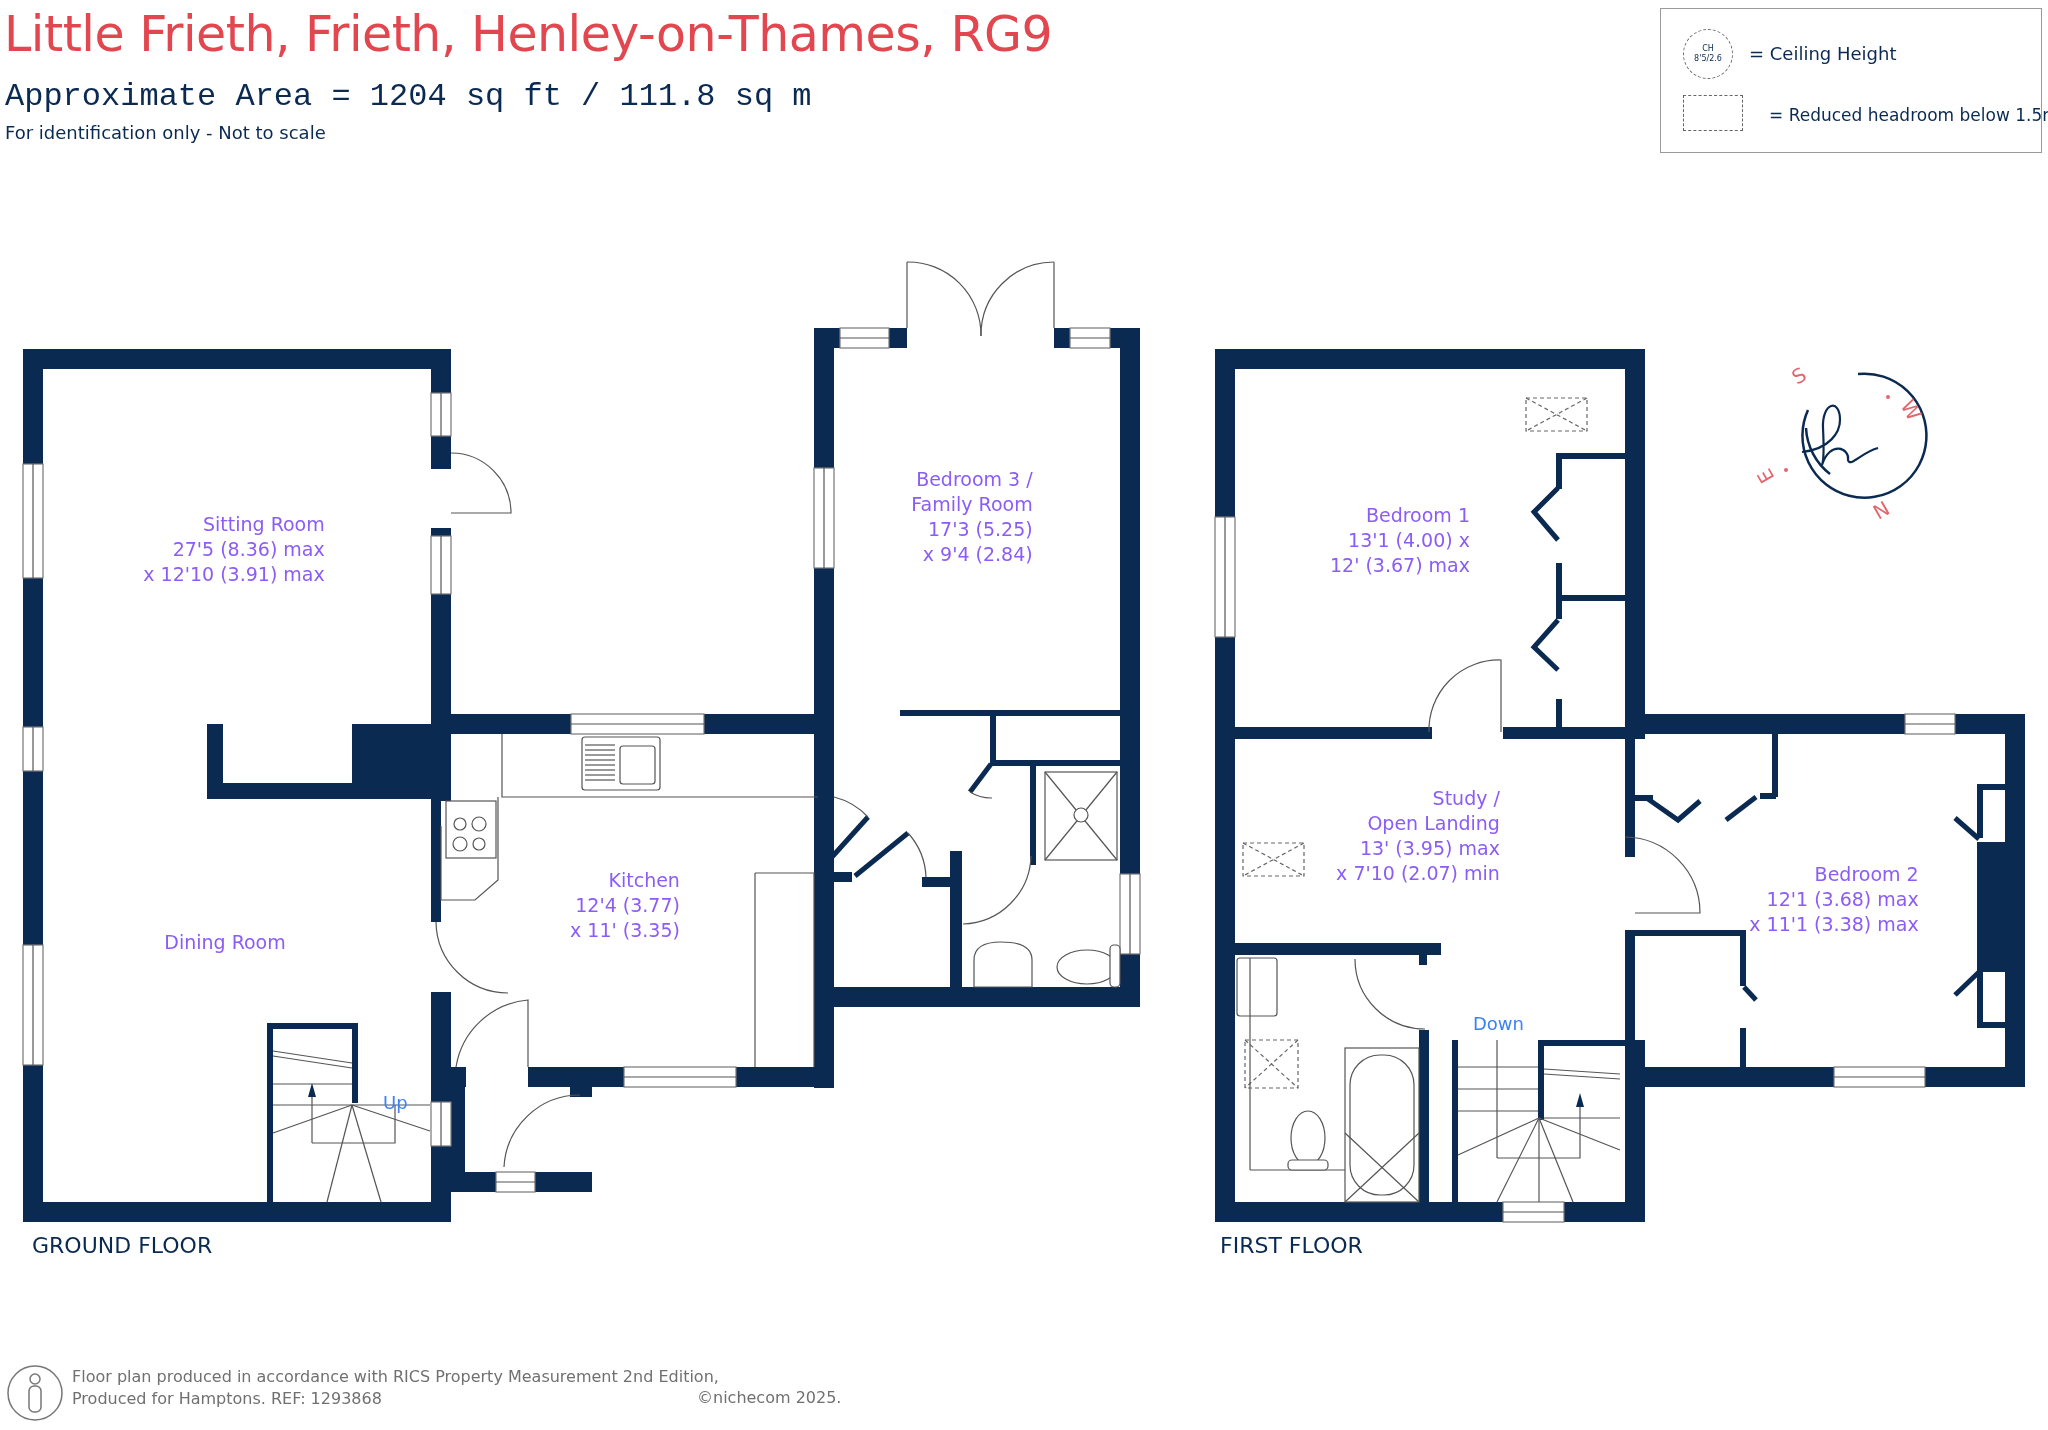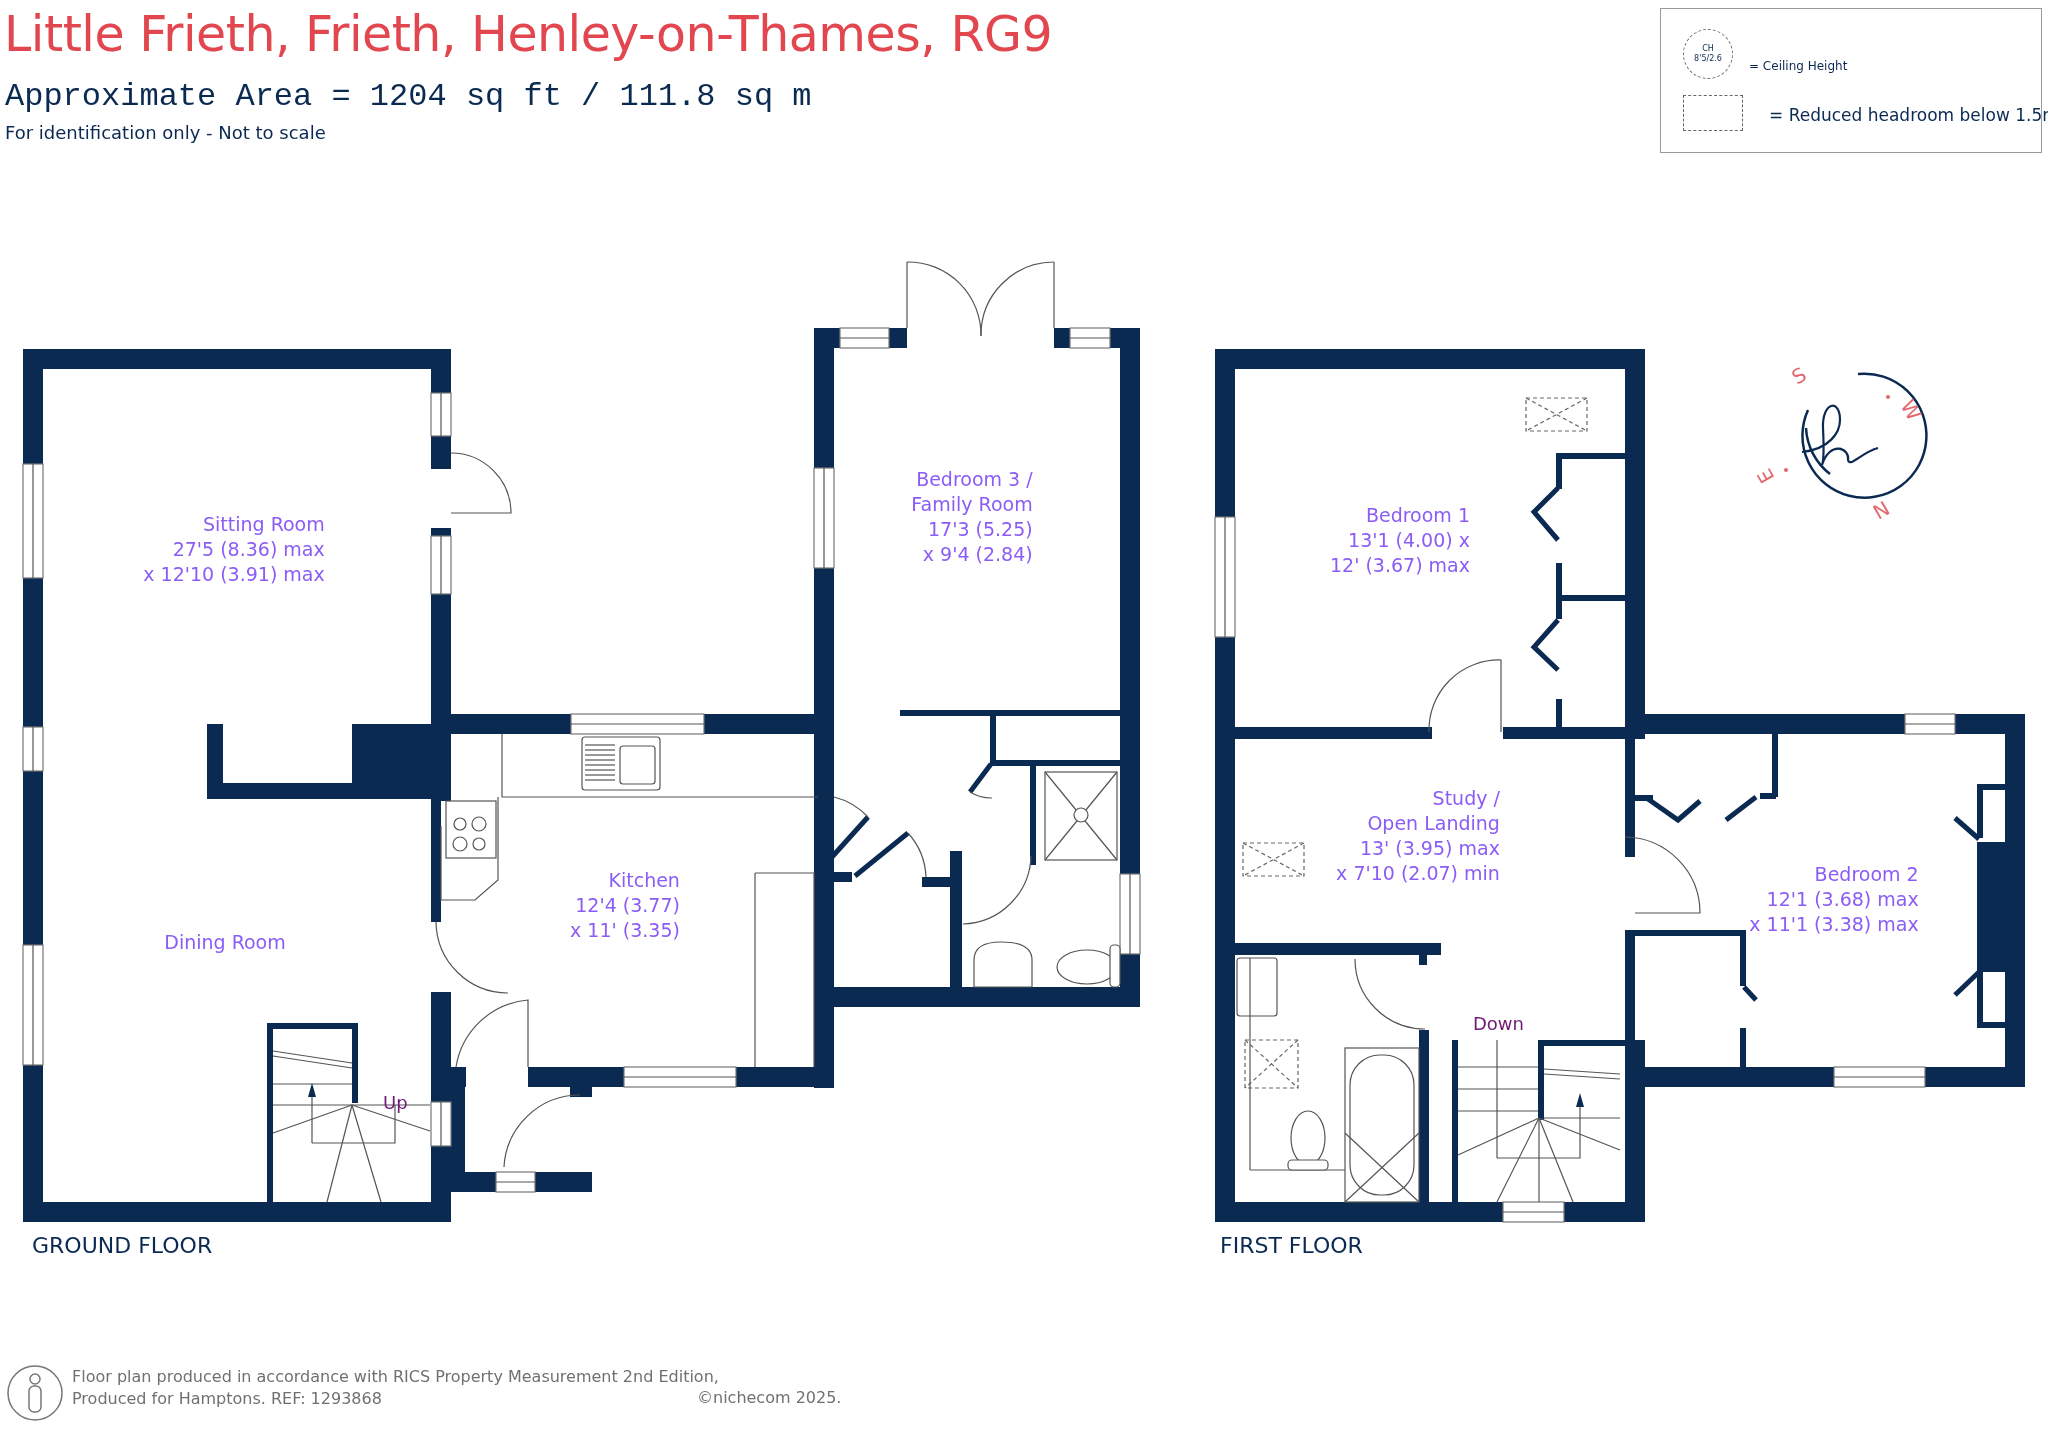--- a/index.html
+++ b/index.html
@@ -2,28 +2,28 @@
 <html><head>
 <meta charset="utf-8">
 <style>
   html, body { margin: 0; padding: 0; background: #ffffff; }
   body { width: 2048px; height: 1430px; position: relative; overflow: hidden;
          font-family: "DejaVu Sans", "Liberation Sans", sans-serif; color: #0b2a52; }
   .title { position: absolute; left: 4px; top: 6px; font-size: 49px; color: #e2474f; letter-spacing: -0.5px; white-space: nowrap; }
   .area { position: absolute; left: 5px; top: 78px; font-size: 32px; color: #0b2a52; white-space: nowrap; font-family: Liberation Mono, monospace; }
   .note { position: absolute; left: 5px; top: 122px; font-size: 18px; color: #0b2a52; white-space: nowrap; }
   .legend { position: absolute; left: 1660px; top: 8px; width: 382px; height: 145px; border: 1.5px solid #9a9a9a; box-sizing: border-box; }
-  .legend .row1 { position: absolute; left: 88px; top: 50px; font-size: 12px; color: #0b2a52; white-space: nowrap; }
+  .legend .row1 { position: absolute; left: 88px; top: 34px; font-size: 18px; color: #0b2a52; white-space: nowrap; }
   .legend .row2 { position: absolute; left: 108px; top: 96px; font-size: 17px; color: #0b2a52; white-space: nowrap; }
   .legend .ch-circle { position: absolute; left: 22px; top: 20px; width: 50px; height: 50px; border: 1.5px dashed #666; border-radius: 50%; box-sizing: border-box; text-align: center; font-size: 8px; line-height: 10px; padding-top: 14px; color: #0b2a52; }
   .legend .rh-box { position: absolute; left: 22px; top: 86px; width: 60px; height: 36px; border: 1.5px dashed #666; box-sizing: border-box; }
   svg.plan { position: absolute; left: 0; top: 0; }
   .floor-label { position: absolute; font-size: 22px; color: #0b2a52; white-space: nowrap; }
   .room { position: absolute; text-align: right; font-size: 19px; line-height: 25px; color: #8b5cf6; white-space: nowrap; transform: translateX(-50%); }
-  .small-label { position: absolute; font-size: 18px; color: #701a75; white-space: nowrap; }
+  .small-label { position: absolute; font-size: 18px; color: #3b82f6; white-space: nowrap; }
   .footer { position: absolute; left: 72px; top: 1366px; font-size: 16px; line-height: 22px; color: #707070; white-space: nowrap; }
   .copyright { position: absolute; left: 697px; top: 1388px; font-size: 16px; color: #707070; white-space: nowrap; }
   .person-icon { position: absolute; left: 6px; top: 1364px; width: 58px; height: 58px; }
 </style>
 </head>
 <body>
 
 <div class="title">Little Frieth, Frieth, Henley-on-Thames, RG9</div>
 <div class="area">Approximate Area = 1204 sq ft / 111.8 sq m</div>
 <div class="note">For identification only - Not to scale</div>

